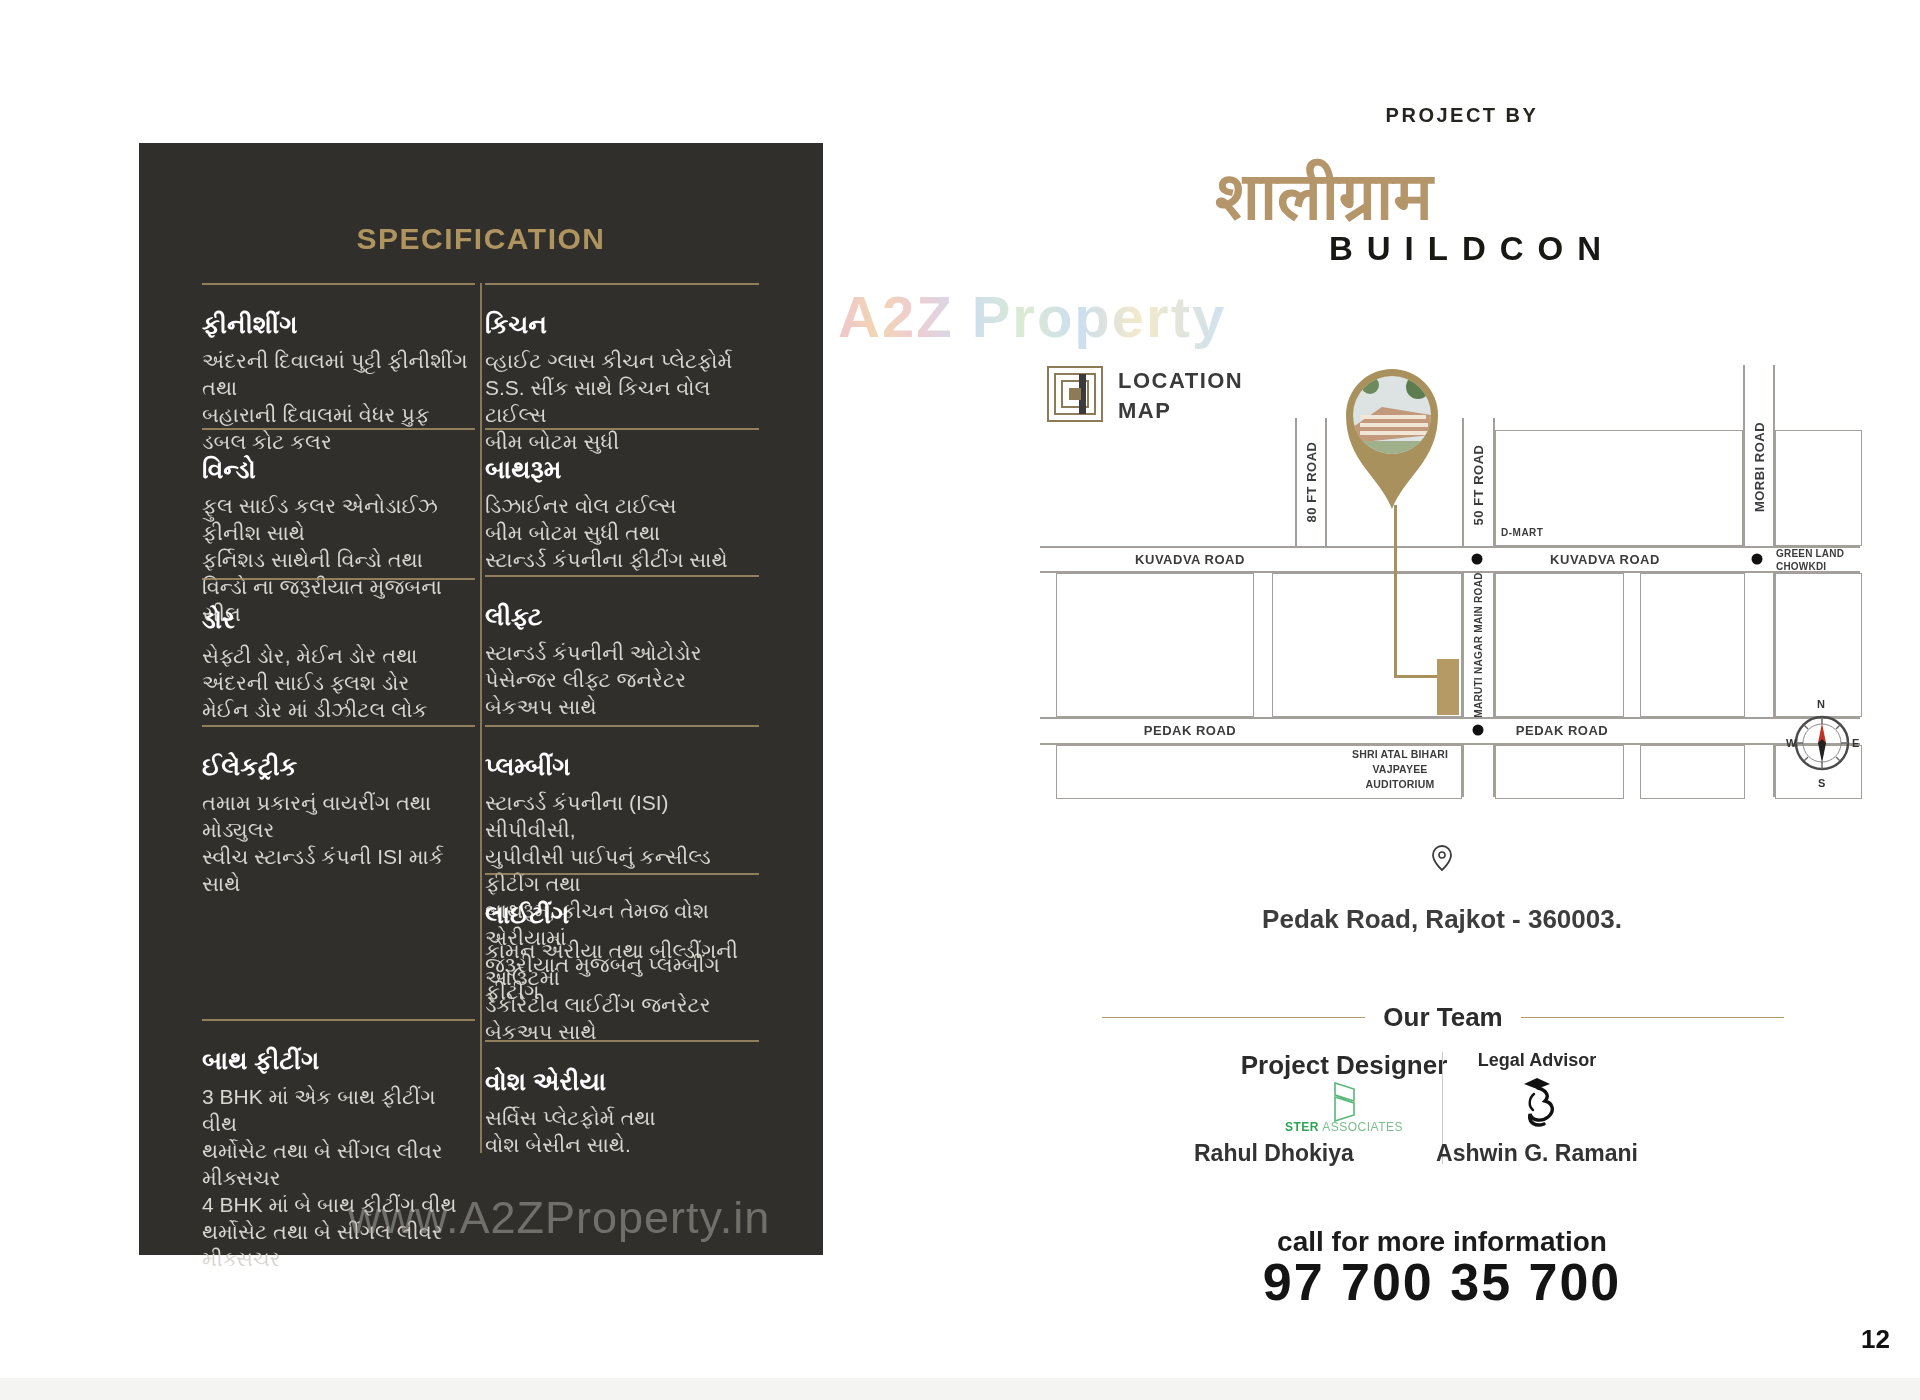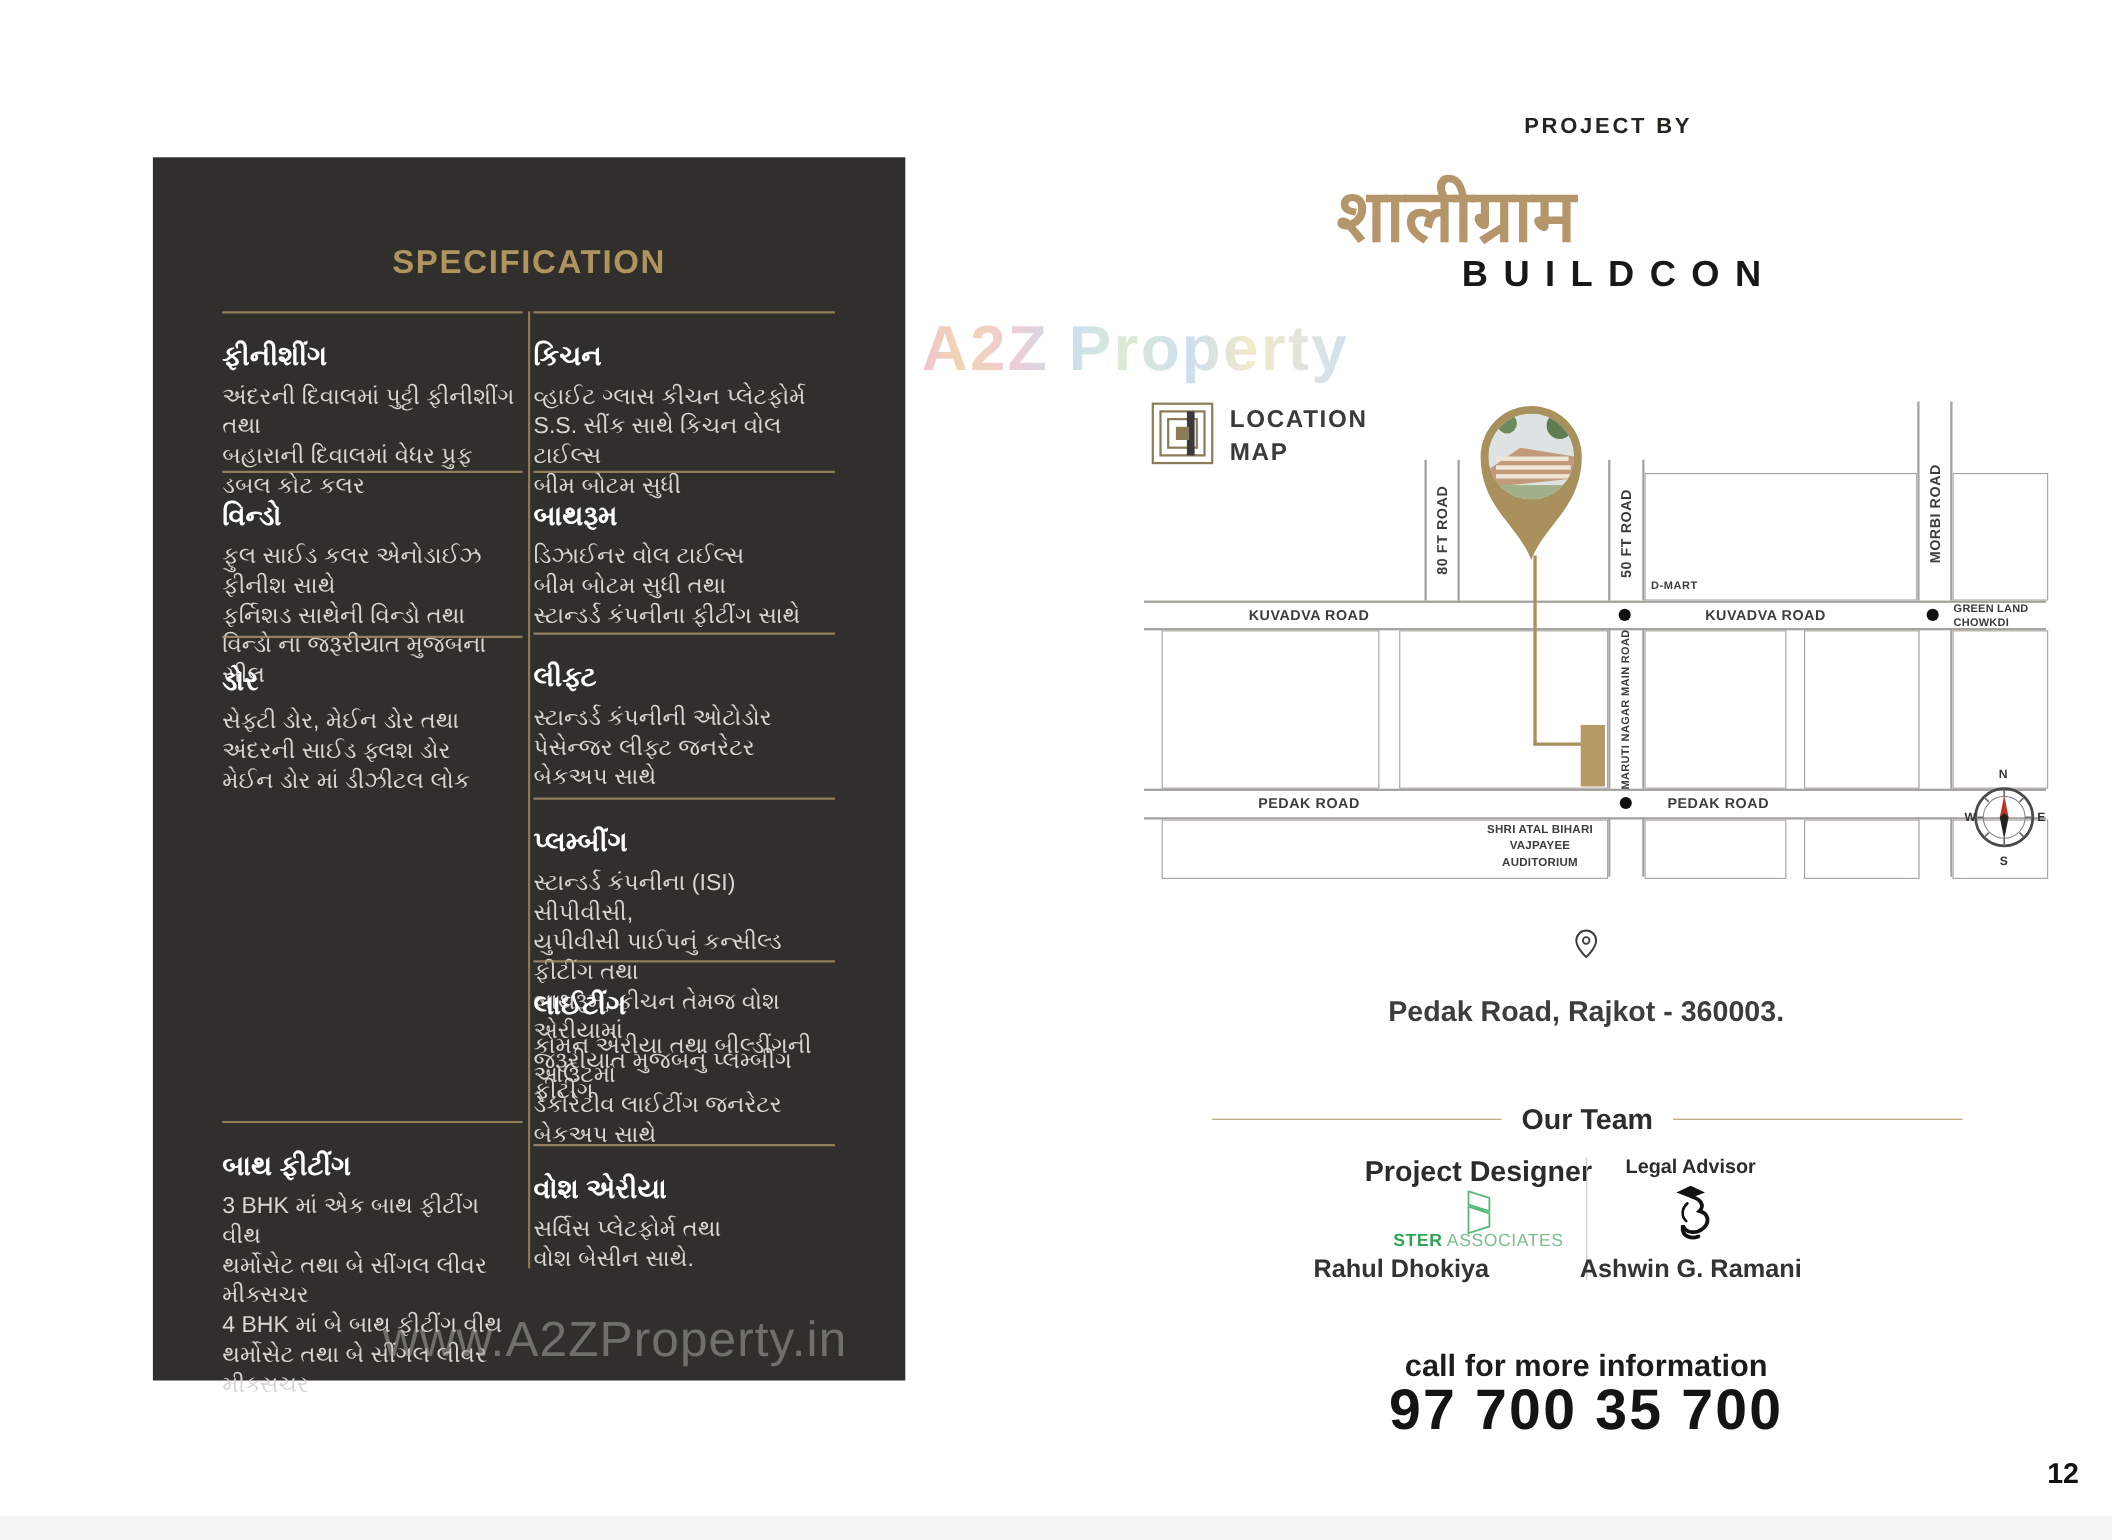--- a/index.html
+++ b/index.html
@@ -56,21 +56,21 @@
   .addr-pin{left:1430px;top:844px;}
   .addr1{left:1152px;top:872px;width:580px;text-align:center;font-size:26px;font-weight:bold;color:#3d3d3d;}
   .addr2{left:1152px;top:904px;width:580px;text-align:center;font-size:26px;font-weight:bold;color:#3d3d3d;}
   .ourteam{left:1102px;top:1002px;width:682px;display:flex;align-items:center;}
   .ourteam .rule{flex:1;height:1.5px;background:#b39a6d;}
   .ourteam .t{margin:0 18px;font-size:26px;font-weight:bold;color:#2c2c2c;white-space:nowrap;}
   .role-designer{left:1194px;top:1050px;width:300px;text-align:center;font-size:26px;font-weight:bold;color:#2b2b2b;}
   .role-advisor{left:1387px;top:1050px;width:300px;text-align:center;font-size:18px;font-weight:bold;color:#2b2b2b;}
   .team-divider{left:1442px;top:1052px;width:1px;height:112px;background:#c9c9c9;}
   .ster-logo{left:1321px;top:1082px;}
-  .ster-text{left:1194px;top:1120px;width:300px;text-align:center;font-size:16px;letter-spacing:.5px;}
+  .ster-text{left:1194px;top:1120px;width:300px;text-align:center;font-size:12px;letter-spacing:.5px;}
   .ster-text .p1{color:#2fa356;font-weight:bold;}
   .ster-text .p2{color:#7bbf8e;}
   .name-designer{left:1194px;top:1140px;width:300px;text-align:left;font-size:23px;font-weight:bold;color:#333;}
   .legal-logo{left:1516px;top:1076px;}
   .name-advisor{left:1387px;top:1140px;width:300px;text-align:center;font-size:23px;font-weight:bold;color:#333;}
   .call-label{left:1192px;top:1226px;width:500px;text-align:center;font-size:28px;font-weight:bold;color:#1c1c1c;}
   .phone{left:1142px;top:1252px;width:600px;text-align:center;font-size:52px;font-weight:bold;
          letter-spacing:2px;color:#141414;}
   .page-num{left:1820px;top:1324px;width:70px;text-align:right;font-size:26px;font-weight:bold;color:#111;}
   .bottom-strip{left:0;top:1378px;width:1920px;height:22px;background:#f4f4f2;}
@@ -99,20 +99,27 @@
         <div>ફર્નિશડ સાથેની વિન્ડો તથા</div>
         <div>વિન્ડો ના જરૂરીયાત મુજબના સીલ</div>
       </div>
   </div>
   <div class="abs spec-sec" style="left:202px;top:578px;width:273px;">
     <h3>ડોર</h3>
     <div class="lines">
         <div>સેફ્ટી ડોર, મેઈન ડોર તથા</div>
         <div>અંદરની સાઈડ ફ્લશ ડોર</div>
         <div>મેઈન ડોર માં ડીઝીટલ લોક</div>
+      </div>
+  </div>
+  <div class="abs spec-sec" style="left:202px;top:725px;width:273px;">
+    <h3>ઈલેકટ્રીક</h3>
+    <div class="lines">
+        <div>તમામ પ્રકારનું વાયરીંગ તથા મોડ્યુલર</div>
+        <div>સ્વીચ સ્ટાન્ડર્ડ કંપની ISI માર્ક સાથે</div>
       </div>
   </div>
   <div class="abs spec-sec" style="left:202px;top:1019px;width:273px;">
     <h3>બાથ ફીટીંગ</h3>
     <div class="lines">
         <div>3 BHK માં એક બાથ ફીટીંગ વીથ</div>
         <div>થર્મોસેટ તથા બે સીંગલ લીવર મીક્સચર</div>
         <div>4 BHK માં બે બાથ ફીટીંગ વીથ</div>
         <div>થર્મોસેટ તથા બે સીંગલ લીવર મીક્સચર</div>
       </div>

